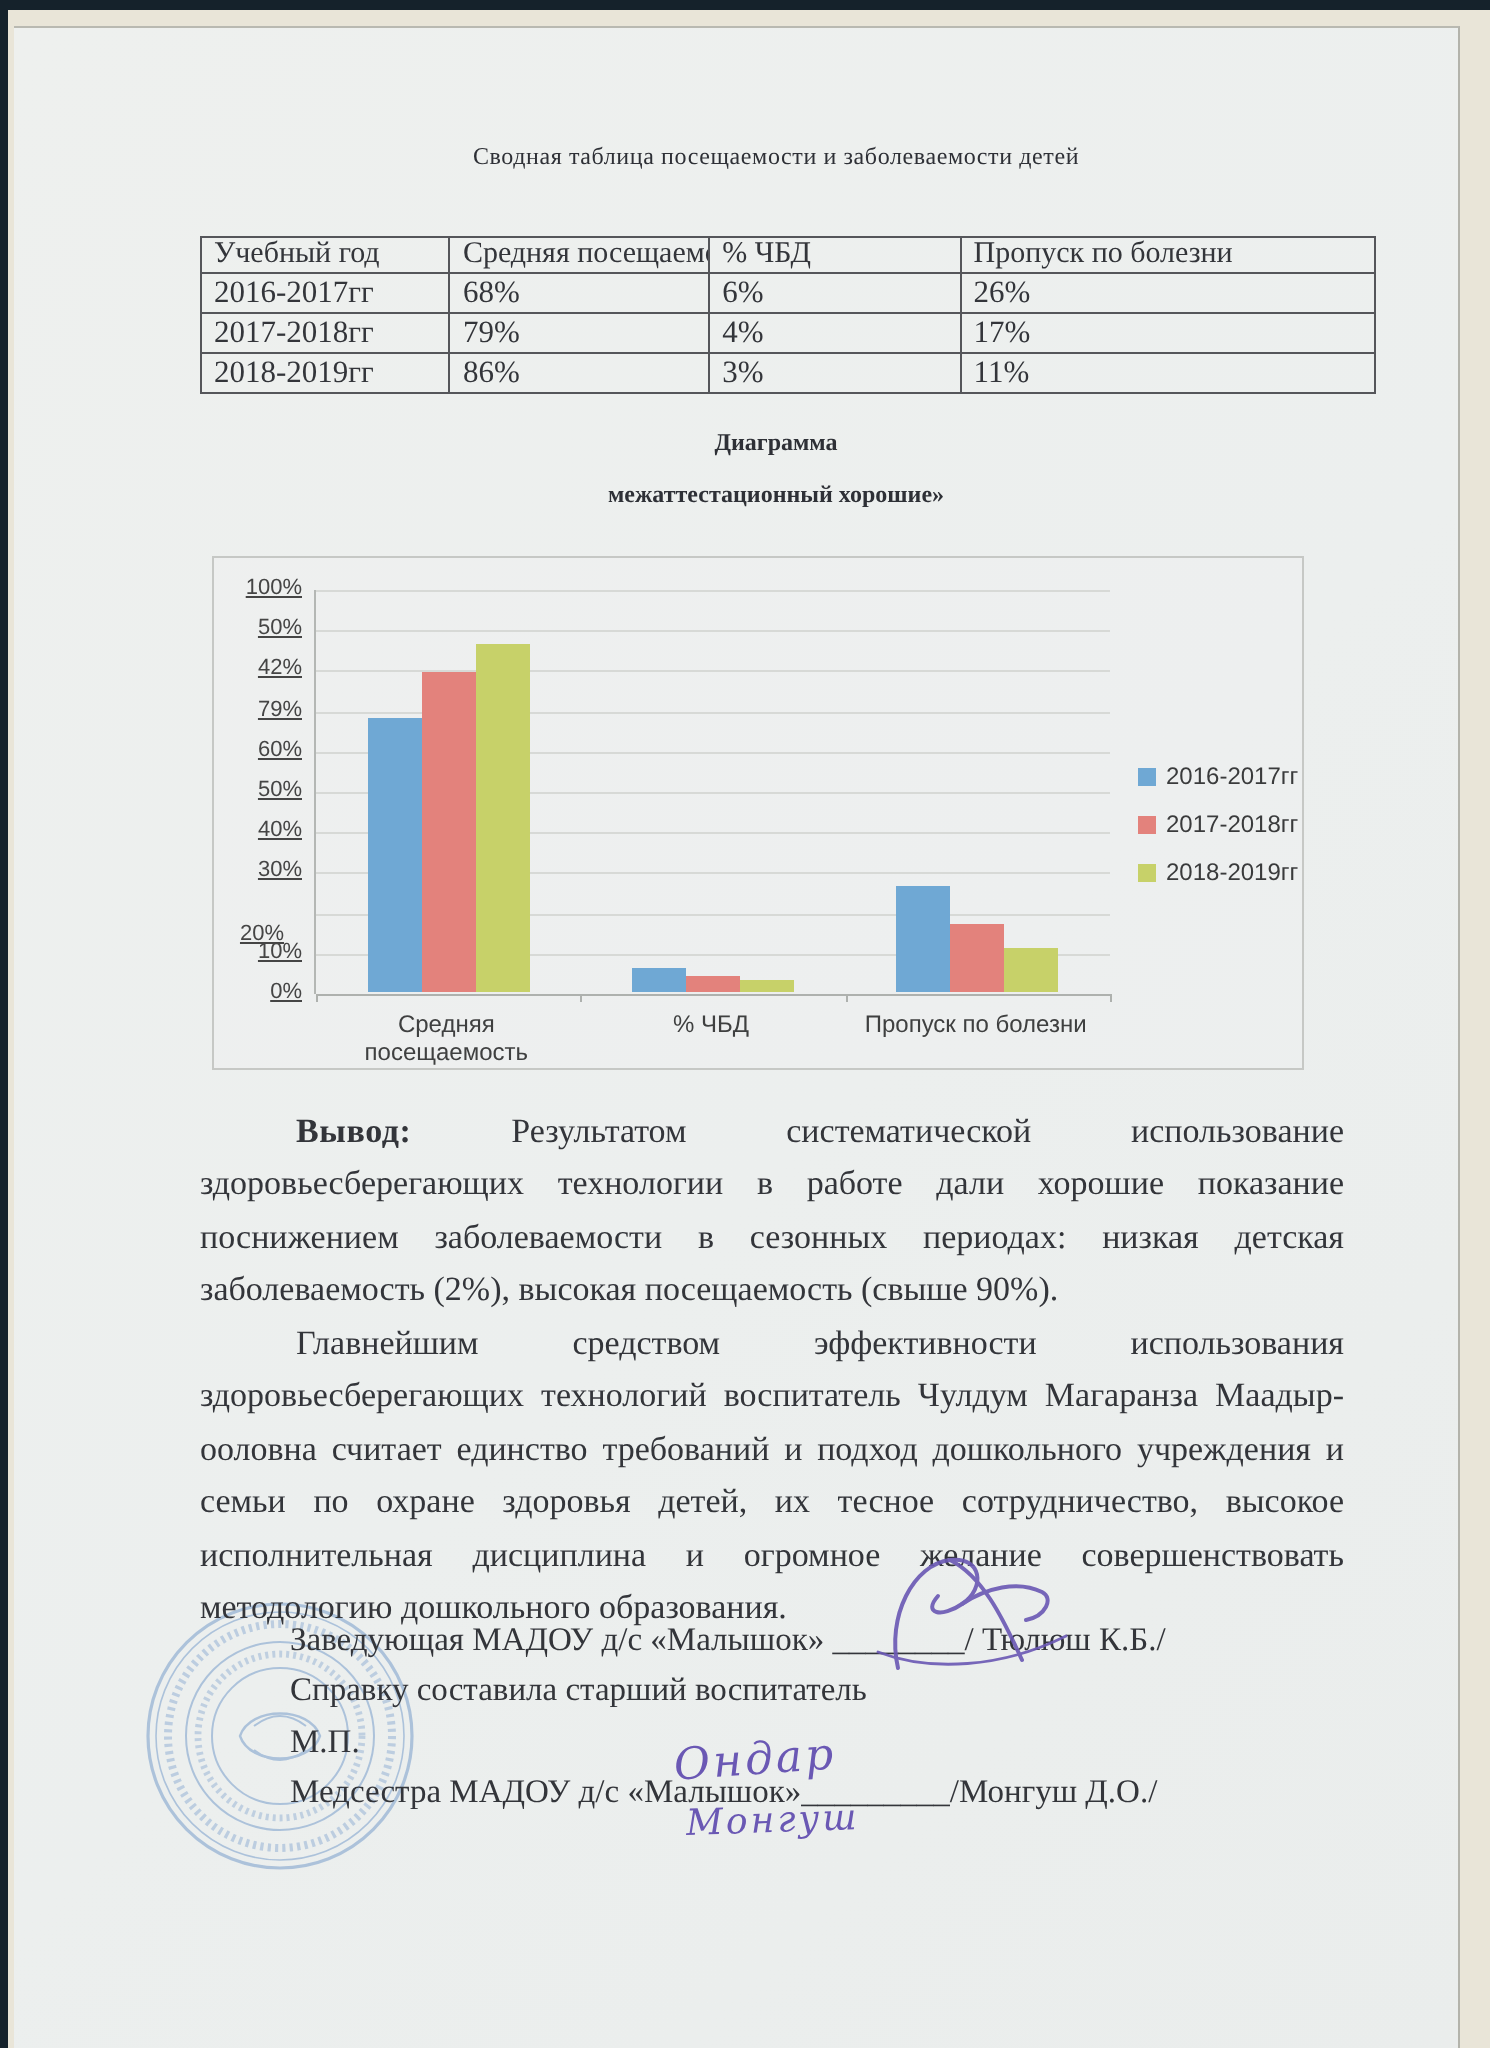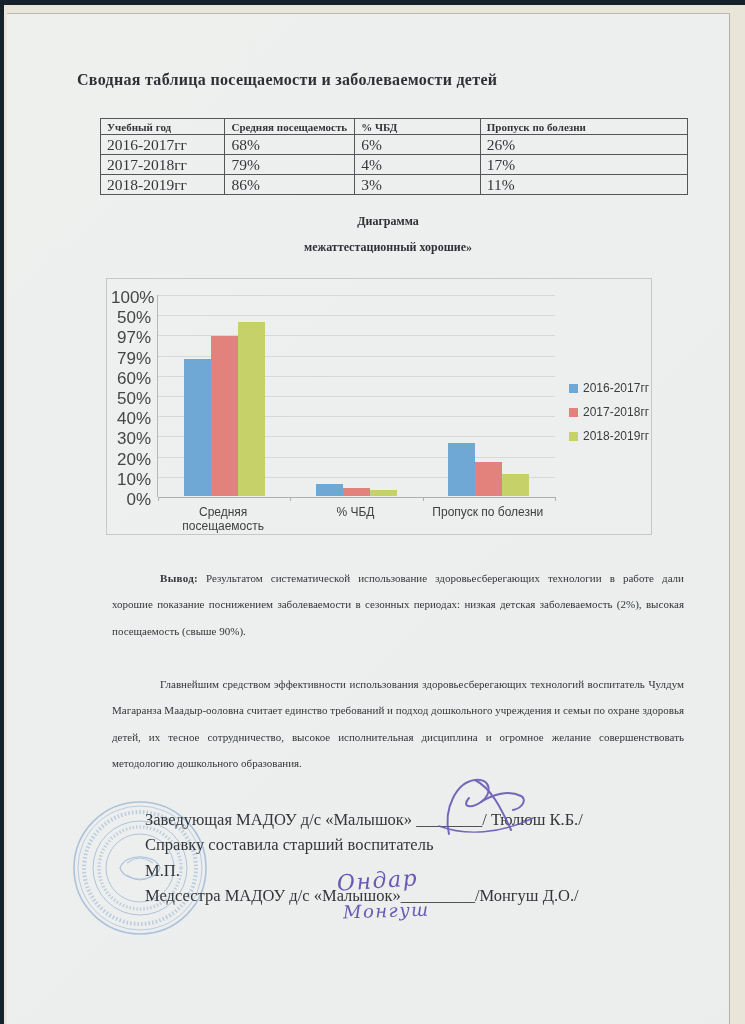--- a/index.html
+++ b/index.html
@@ -10,67 +10,67 @@
   }
   .scan-edge-top{position:absolute;top:0;left:0;right:0;height:5px;background:#15222b;}
   .scan-edge-left{position:absolute;top:0;left:0;bottom:0;width:4px;background:#15222b;}
   .page{
     position:absolute;left:7px;top:13px;width:722px;height:1011px;
     background:linear-gradient(135deg,#eef0ee 0%,#ecefee 55%,#eaedec 100%);
     border-top:1px solid #b9b9b1;border-right:1px solid #b3b3ab;
   }
   
   .doc-title{
-    position:absolute;top:57px;left:70px;right:30px;
-    font-size:16px;font-weight:bold;color:#2e3036;letter-spacing:.3px;
+    position:absolute;top:57px;left:70px;right:30px;text-align:center;
+    font-size:12px;font-weight:normal;color:#2e3036;letter-spacing:.3px;
   }
   
   .summary-table{
     position:absolute;left:93px;top:104px;width:588px;
     border-collapse:collapse;table-layout:fixed;color:#33353a;
   }
   .summary-table th,.summary-table td{
     border:1px solid #55565a;padding:0 6px;text-align:left;vertical-align:middle;
     overflow:hidden;white-space:nowrap;
   }
-  .summary-table th{font-size:11px;height:15px;font-weight:bold;}
+  .summary-table th{font-size:15px;height:15px;font-weight:normal;}
   .summary-table td{font-size:15.5px;height:19px;}
   .col-year{width:21.2%;}.col-att{width:22.1%;}.col-chbd{width:21.4%;}.col-ill{width:35.3%;}
   
   .chart-heading{
     position:absolute;top:194px;left:50px;right:10px;text-align:center;
     font-size:12px;font-weight:bold;color:#2e3036;line-height:26px;
   }
   
   .chart-box{
     position:absolute;left:99px;top:264px;width:544px;height:255px;
     border:1px solid #c6c8c5;background:rgba(255,255,255,0.06);
     font-family:"Liberation Sans", sans-serif;
   }
   .plot{position:absolute;left:50px;top:16px;width:397px;height:202px;border-left:1px solid #b4b7b4;}
   .gridline{position:absolute;left:0;right:0;height:1px;background:#d7d9d6;}
   .gridline.axis{background:#aeb1ae;}
   .ytick{
     position:absolute;width:40px;text-align:right;left:4px;
-    font-size:17px;color:#454545;
+    font-size:11px;color:#454545;text-decoration:underline;
   }
   .bar{position:absolute;bottom:1px;}
   .xtick{position:absolute;bottom:-4px;width:1px;height:4px;background:#aeb1ae;}
   .cat-label{
     position:absolute;top:226px;text-align:center;
     font-size:12px;color:#3f4040;
   }
   .legend{position:absolute;left:462px;top:102px;}
   .legend-item{display:flex;align-items:center;margin-bottom:10px;}
   .legend-swatch{width:9px;height:9px;margin-right:5px;flex:none;}
   .legend-label{font-size:12px;color:#3a3b3c;white-space:nowrap;}
   
   .para{
-    position:absolute;left:93px;width:572px;margin:12px;
-    font-size:11px;line-height:26.4px;text-align:justify;color:#33353a;
+    position:absolute;left:93px;width:572px;margin:0;
+    font-size:17px;line-height:26.4px;text-align:justify;color:#33353a;
     text-indent:48px;
   }
   .para .lead{font-weight:bold;letter-spacing:.3px;}
   #para1{top:539px;}
   #para2{top:645px;}
   
   .sig-block{
     position:absolute;left:138px;top:793px;width:560px;
     font-size:16.5px;line-height:25.4px;color:#33353a;
   }
@@ -172,27 +172,27 @@
         <div class="xtick" style="left: 132.333px;"></div>
         <div class="bar" style="left: 290.333px; width: 27px; height: 52.52px; background: rgb(111, 168, 212);"></div>
         <div class="bar" style="left: 317.333px; width: 27px; height: 34.34px; background: rgb(227, 130, 124);"></div>
         <div class="bar" style="left: 344.333px; width: 27px; height: 22.22px; background: rgb(199, 209, 105);"></div>
         <div class="xtick" style="left: 264.667px;"></div>
         <div class="xtick" style="left: 397px;"></div>
       </div>
     <div id="yticks">
         <div class="ytick" style="top: 211px;">0%</div>
         <div class="ytick" style="top: 190.8px;">10%</div>
-        <div class="ytick" style="top: 171px;">20%</div>
+        <div class="ytick" style="top: 182px; text-align: center;">20%</div>
         <div class="ytick" style="top: 150.4px;">30%</div>
         <div class="ytick" style="top: 130.2px;">40%</div>
         <div class="ytick" style="top: 110px;">50%</div>
         <div class="ytick" style="top: 89.8px;">60%</div>
         <div class="ytick" style="top: 69.6px;">79%</div>
-        <div class="ytick" style="top: 49.4px;">97%</div>
+        <div class="ytick" style="top: 49.4px;">42%</div>
         <div class="ytick" style="top: 29.2px;">50%</div>
         <div class="ytick" style="top: 9px;">100%</div>
       </div>
     <div id="catlabels">
         <div class="cat-label" style="left: 50px; width: 132.333px;">Средняя посещаемость</div>
         <div class="cat-label" style="left: 182.333px; width: 132.333px;">% ЧБД</div>
         <div class="cat-label" style="left: 314.667px; width: 132.333px;">Пропуск по болезни</div>
       </div>
     <div class="legend" id="legend">
         <div class="legend-item">

